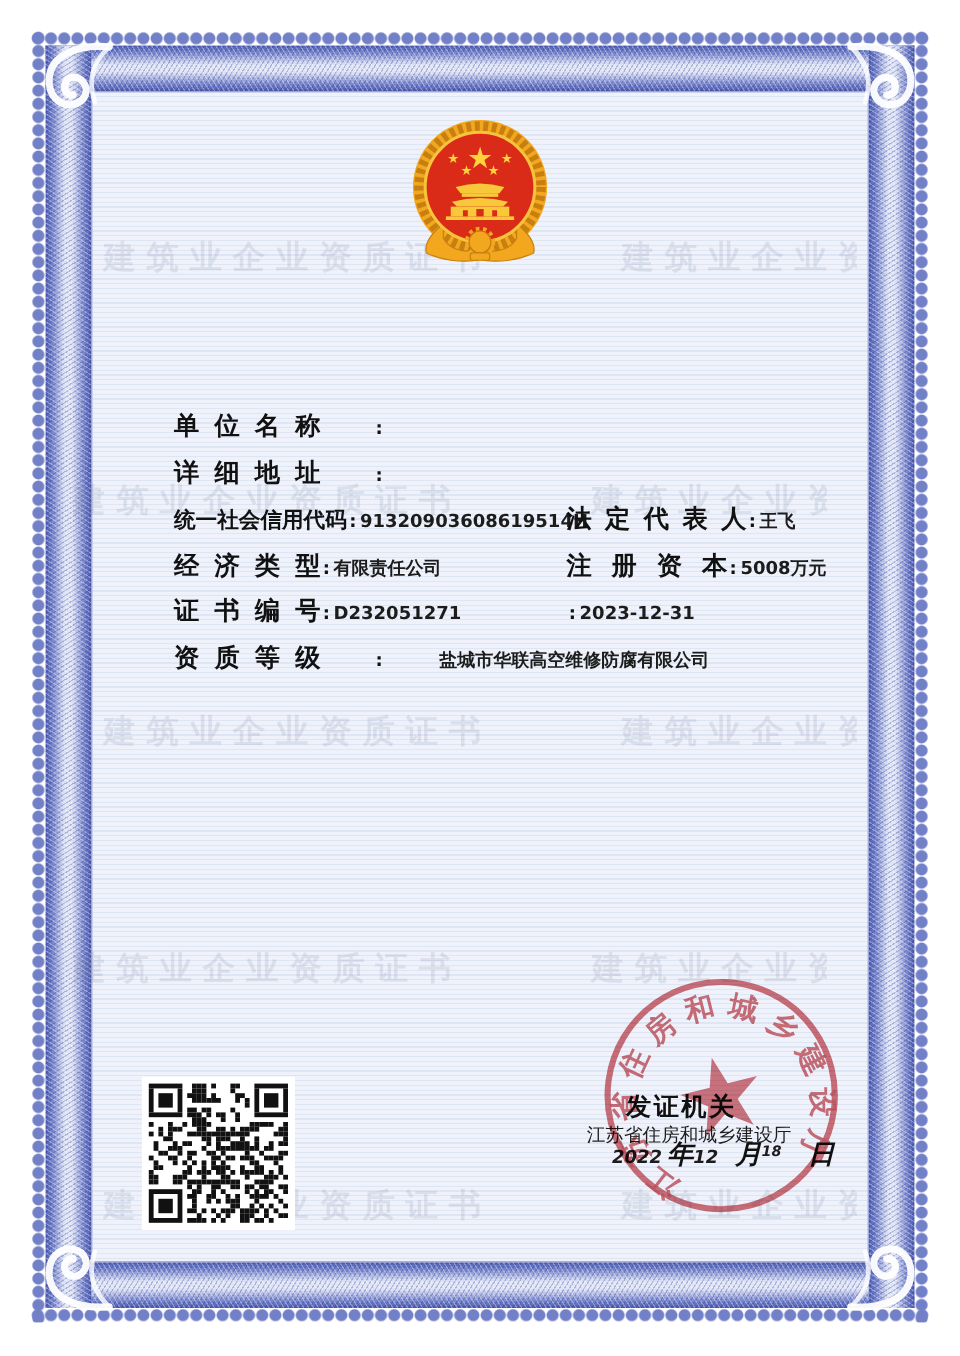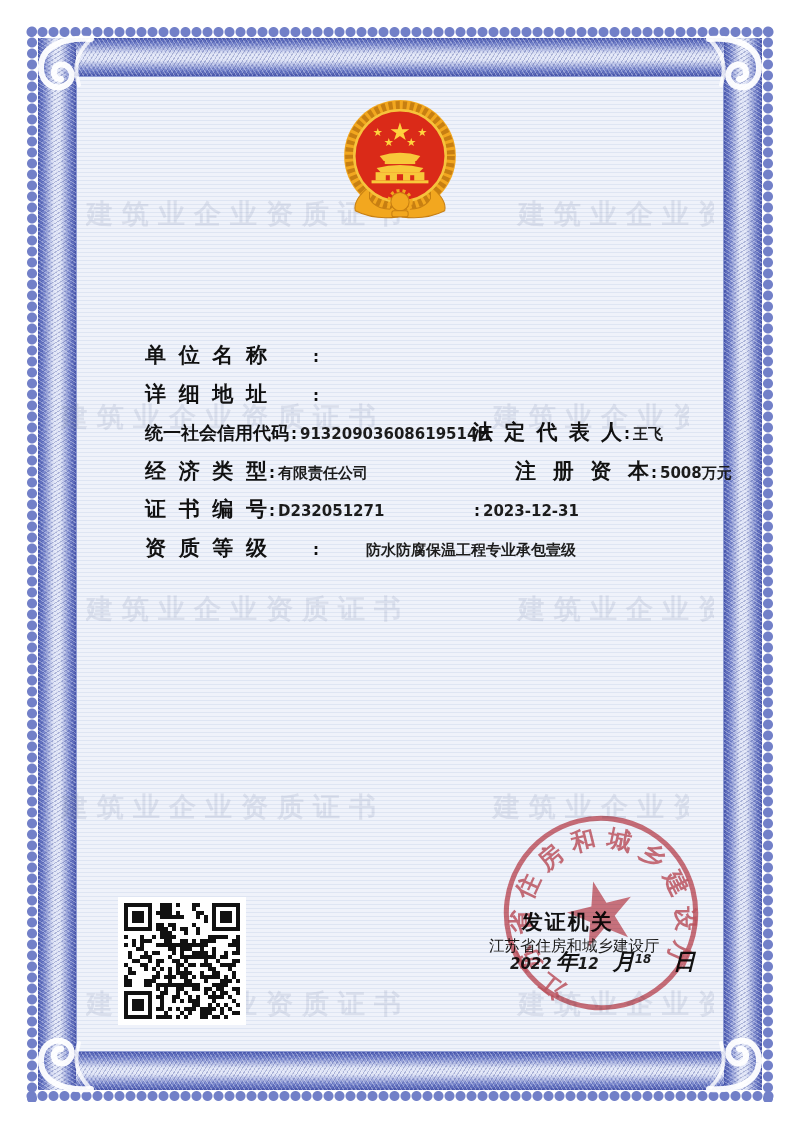--- a/index.html
+++ b/index.html
@@ -62,21 +62,21 @@
   .title { position:absolute; left:0; top:247px; width:800px; text-align:center; z-index:2;
       font-size:45px; font-weight:bold; color:#111; letter-spacing:14px; text-indent:14px; }
 
   
   .fields { position:absolute; left:145px; top:341px; width:540px; z-index:2; }
   .frow { display:flex; align-items:baseline; height:38.5px;gap:44px; }
   .fcell { display:flex; align-items:baseline; }
   .fcell.lft { width:283px; flex:none; }
   .flabel { font-weight:bold; color:#111; font-size:21px; display:inline-block;
       text-align:justify; text-align-last:justify; flex:none; }
-  .w122 { width:122px; } .w150 { width:150px; } .w134 { width:134px;margin-left:43px; } .w130 { width:130px; }
+  .w122 { width:122px; } .w150 { width:150px; } .w134 { width:134px; } .w130 { width:130px; }
   .flabel.compact { font-size:18px; width:auto; text-align-last:auto; letter-spacing:0; }
   .colon { font-weight:bold; color:#111; font-size:15px; margin:0 3px 0 2px; flex:none; }
   .fvalue { font-size:15px; font-weight:600; color:#1c1c1c; white-space:nowrap; }
 
   
   .qr { position:absolute; left:118px; top:897px; width:128px; height:128px; z-index:2; }
 
   .issuer { position:absolute; left:476px; top:908px; display:flex; align-items:center; z-index:2;flex-direction:column; }
   .issuer-label { font-size:21px; font-weight:bold; color:#111; letter-spacing:2px; }
   .issuer-value { font-size:15.5px; font-weight:normal; color:#1c1c1c; margin-left:13px; white-space:nowrap; }
@@ -215,21 +215,21 @@
       </div>
       <div class="fcell">
         <span class="colon">:</span>
         <span class="fvalue">2023-12-31</span>
       </div>
     </div>
 
     <div class="frow">
       <span class="flabel w122">资质等级</span>
       <span class="colon">:</span>
-      <span class="fvalue">防水防腐保温工程专业承包壹级</span>
+      <span class="fvalue">盐城市华联高空维修防腐有限公司</span>
     </div>
   </div>
 
   <svg class="qr" id="qr-svg" viewBox="0 0 128 128">
     <rect x="0" y="0" width="128" height="128" fill="#ffffff"></rect>
     <g id="qr-modules" fill="#111111">
         <rect x="6" y="6" width="28" height="4"></rect>
         <rect x="6" y="30" width="28" height="4"></rect>
         <rect x="6" y="10" width="4" height="20"></rect>
         <rect x="30" y="10" width="4" height="20"></rect>

